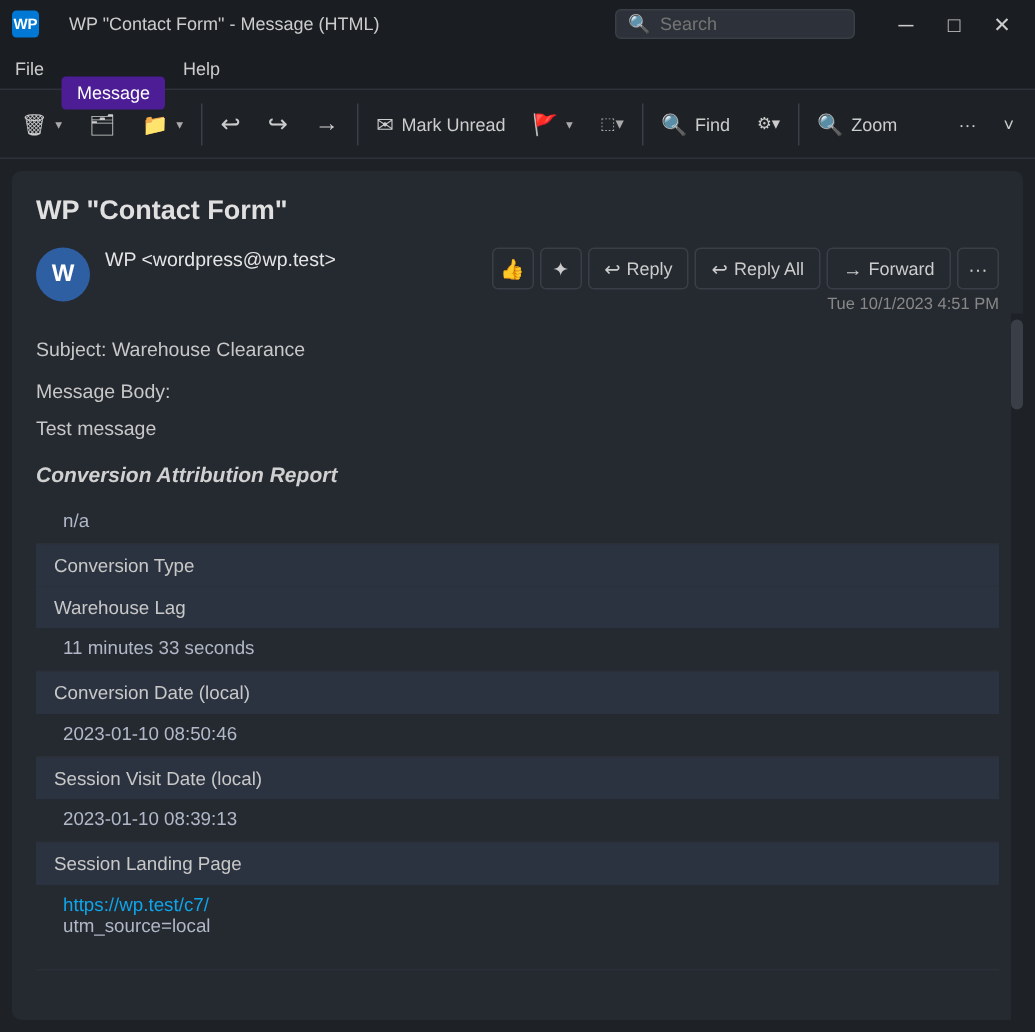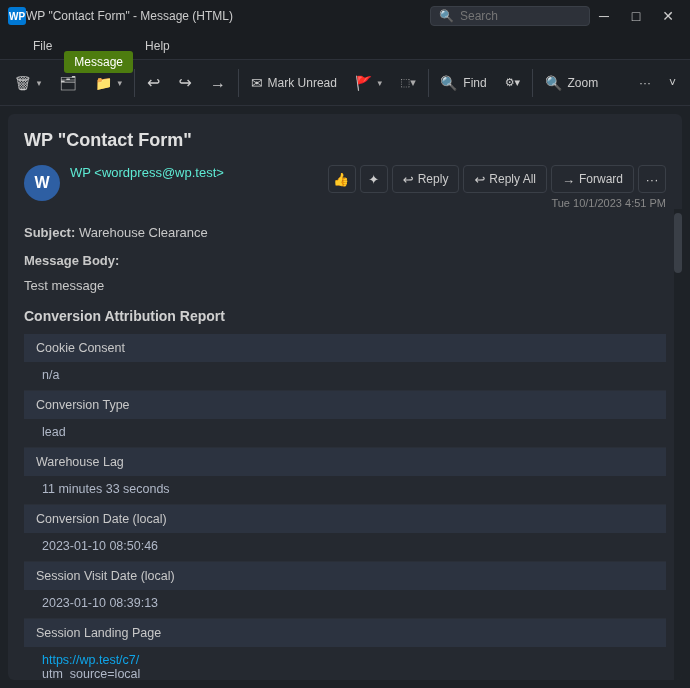--- a/index.html
+++ b/index.html
@@ -13,21 +13,21 @@
       font-size: 13px;
     }
 
     
     .title-bar {
       height: 32px;
       background: #1a1d21;
       display: flex;
       align-items: center;
       padding: 0 8px;
-      gap: 0;
+      gap: 20px;
       user-select: none;
     }
     .title-bar-icon {
       width: 18px;
       height: 18px;
       background: #0078d4;
       border-radius: 3px;
       display: flex; align-items: center; justify-content: center;
       font-size: 10px; color: #fff; font-weight: bold;
     }
@@ -71,32 +71,32 @@
       justify-content: center;
       border-radius: 3px;
     }
 
     
     .menu-bar {
       height: 28px;
       background: #1a1d21;
       display: flex;
       align-items: center;
-      padding: 0 23px;
+      padding: 0 0;
       gap: 2px;
       border-bottom: 1px solid #2d3139;
     }
     .menu-item {
       padding: 4px 10px;
       font-size: 12px;
       color: #ccc;
       cursor: pointer;
       border-radius: 3px;
     }
-    .menu-item:hover, .menu-item.active { background: #4d7c0f; color: #fff; margin-top: 32px; }
+    .menu-item:hover, .menu-item.active { background: #4c1d95; color: #fff; margin-top: 32px; }
     .menu-item.active { color: #fff; }
 
     
     .toolbar {
       height: 46px;
       background: #1e2227;
       display: flex;
       align-items: center;
       padding: 0 6px;
       gap: 2px;
@@ -179,21 +179,21 @@
       display: flex;
       align-items: center;
       justify-content: center;
       font-size: 16px;
       font-weight: 600;
       color: #fff;
       flex-shrink: 0;
     }
     .sender-info .sender-name {
       font-size: 13px;
-      color: #5eead4;
+      color: #e5e5e5;
     }
     .sender-info .sender-to {
       font-size: 12px;
       color: #888;
     }
     .email-actions {
       display: flex;
       align-items: center;
       gap: 4px;
     }
@@ -241,27 +241,28 @@
       padding: 14px 16px;
       overflow-y: auto;
       flex: 1;
       position: relative;
     }
     .email-body::-webkit-scrollbar { width: 8px; }
     .email-body::-webkit-scrollbar-track { background: #1e2227; }
     .email-body::-webkit-scrollbar-thumb { background: #3a3f47; border-radius: 4px; }
 
     .body-text { margin-bottom: 6px; color: #c8c8c8; font-size: 13px; line-height: 1.5; }
-    .body-label { font-weight: 700; color: #c8c8c8; }
+    .body-label { font-weight: 400; color: #c8c8c8; }
 
     .report-title {
       font-size: 14px;
       font-weight: 600;
       color: #d0d0d0;
       margin: 12px 0 10px 0;
+      font-style: italic;
     }
 
     
     .data-table {
       width: 100%;
       border-collapse: collapse;
       margin-top: 4px;
     }
     .data-table .header-row td {
       background: #2c3340;
@@ -448,32 +449,26 @@
     <p class="body-text" style="margin-top:8px;">
       <span class="body-label">Message Body:</span>
     </p>
     <p class="body-text">Test message</p>
 
     <p class="report-title">Conversion Attribution Report</p>
 
     <table class="data-table">
       <tbody>
 
-        <tr class="header-row">
-          <td>Cookie Consent</td>
-        </tr>
         <tr class="value-row">
           <td>n/a</td>
         </tr>
 
         <tr class="header-row">
           <td>Conversion Type</td>
-        </tr>
-        <tr class="value-row">
-          <td>lead</td>
         </tr>
 
         <tr class="header-row">
           <td>Warehouse Lag</td>
         </tr>
         <tr class="value-row">
           <td>11 minutes 33 seconds</td>
         </tr>
 
         <tr class="header-row">

